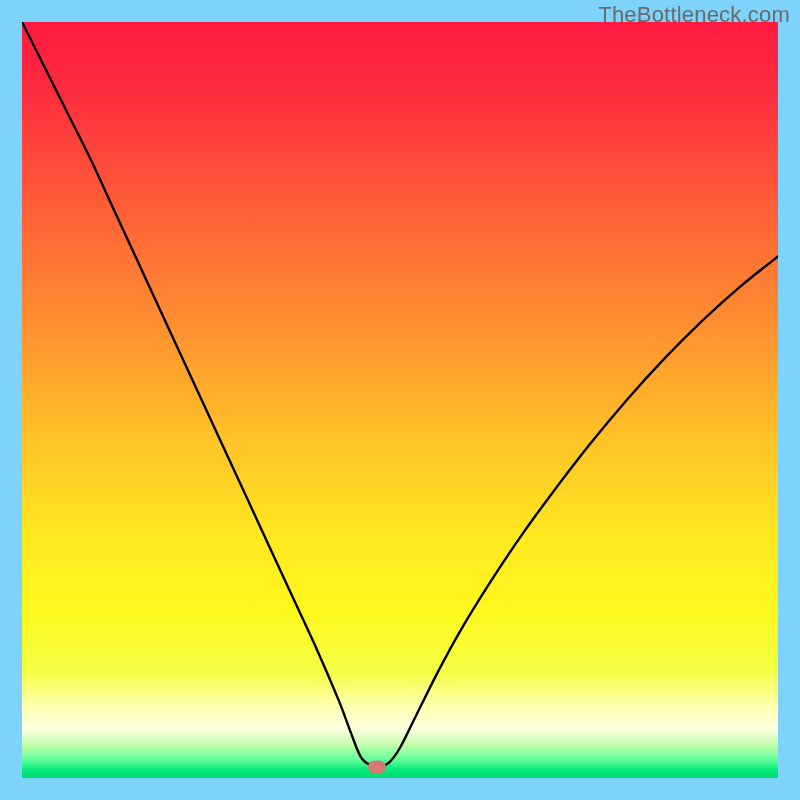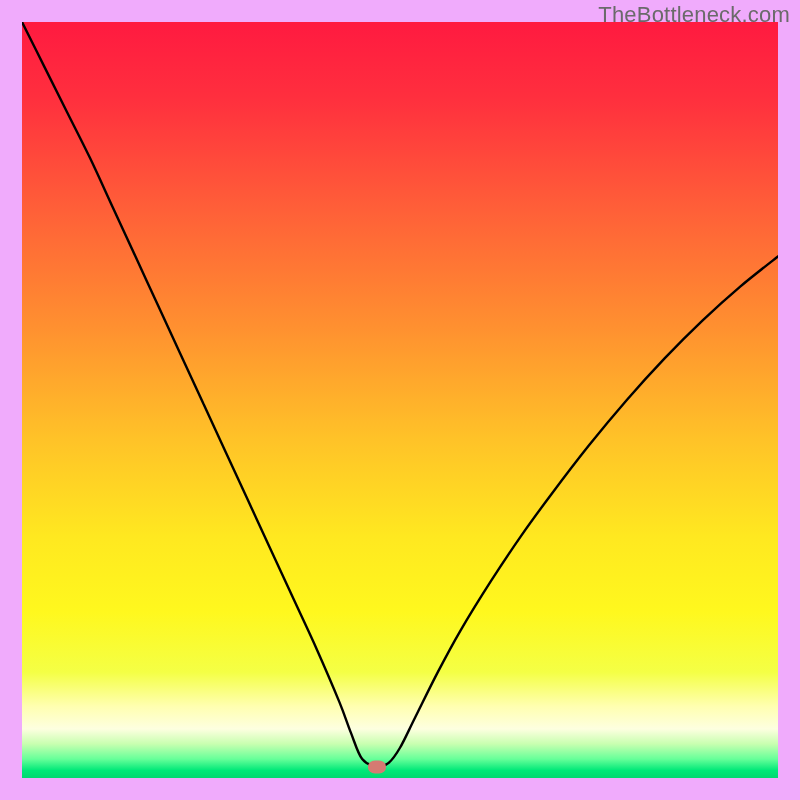--- a/index.html
+++ b/index.html
@@ -10,21 +10,21 @@
     background: #000;
     overflow: hidden;
     font-family: Arial, Helvetica, sans-serif;
   }
   .frame {
     position: absolute;
     left: 0;
     top: 0;
     width: 800px;
     height: 800px;
-    background: #f0abfc;
+    background: #7dd3fc;
   }
   .plot-area {
     position: absolute;
     left: 22px;
     top: 22px;
     width: 756px;
     height: 756px;
     overflow: hidden;
   }
   .gradient {

